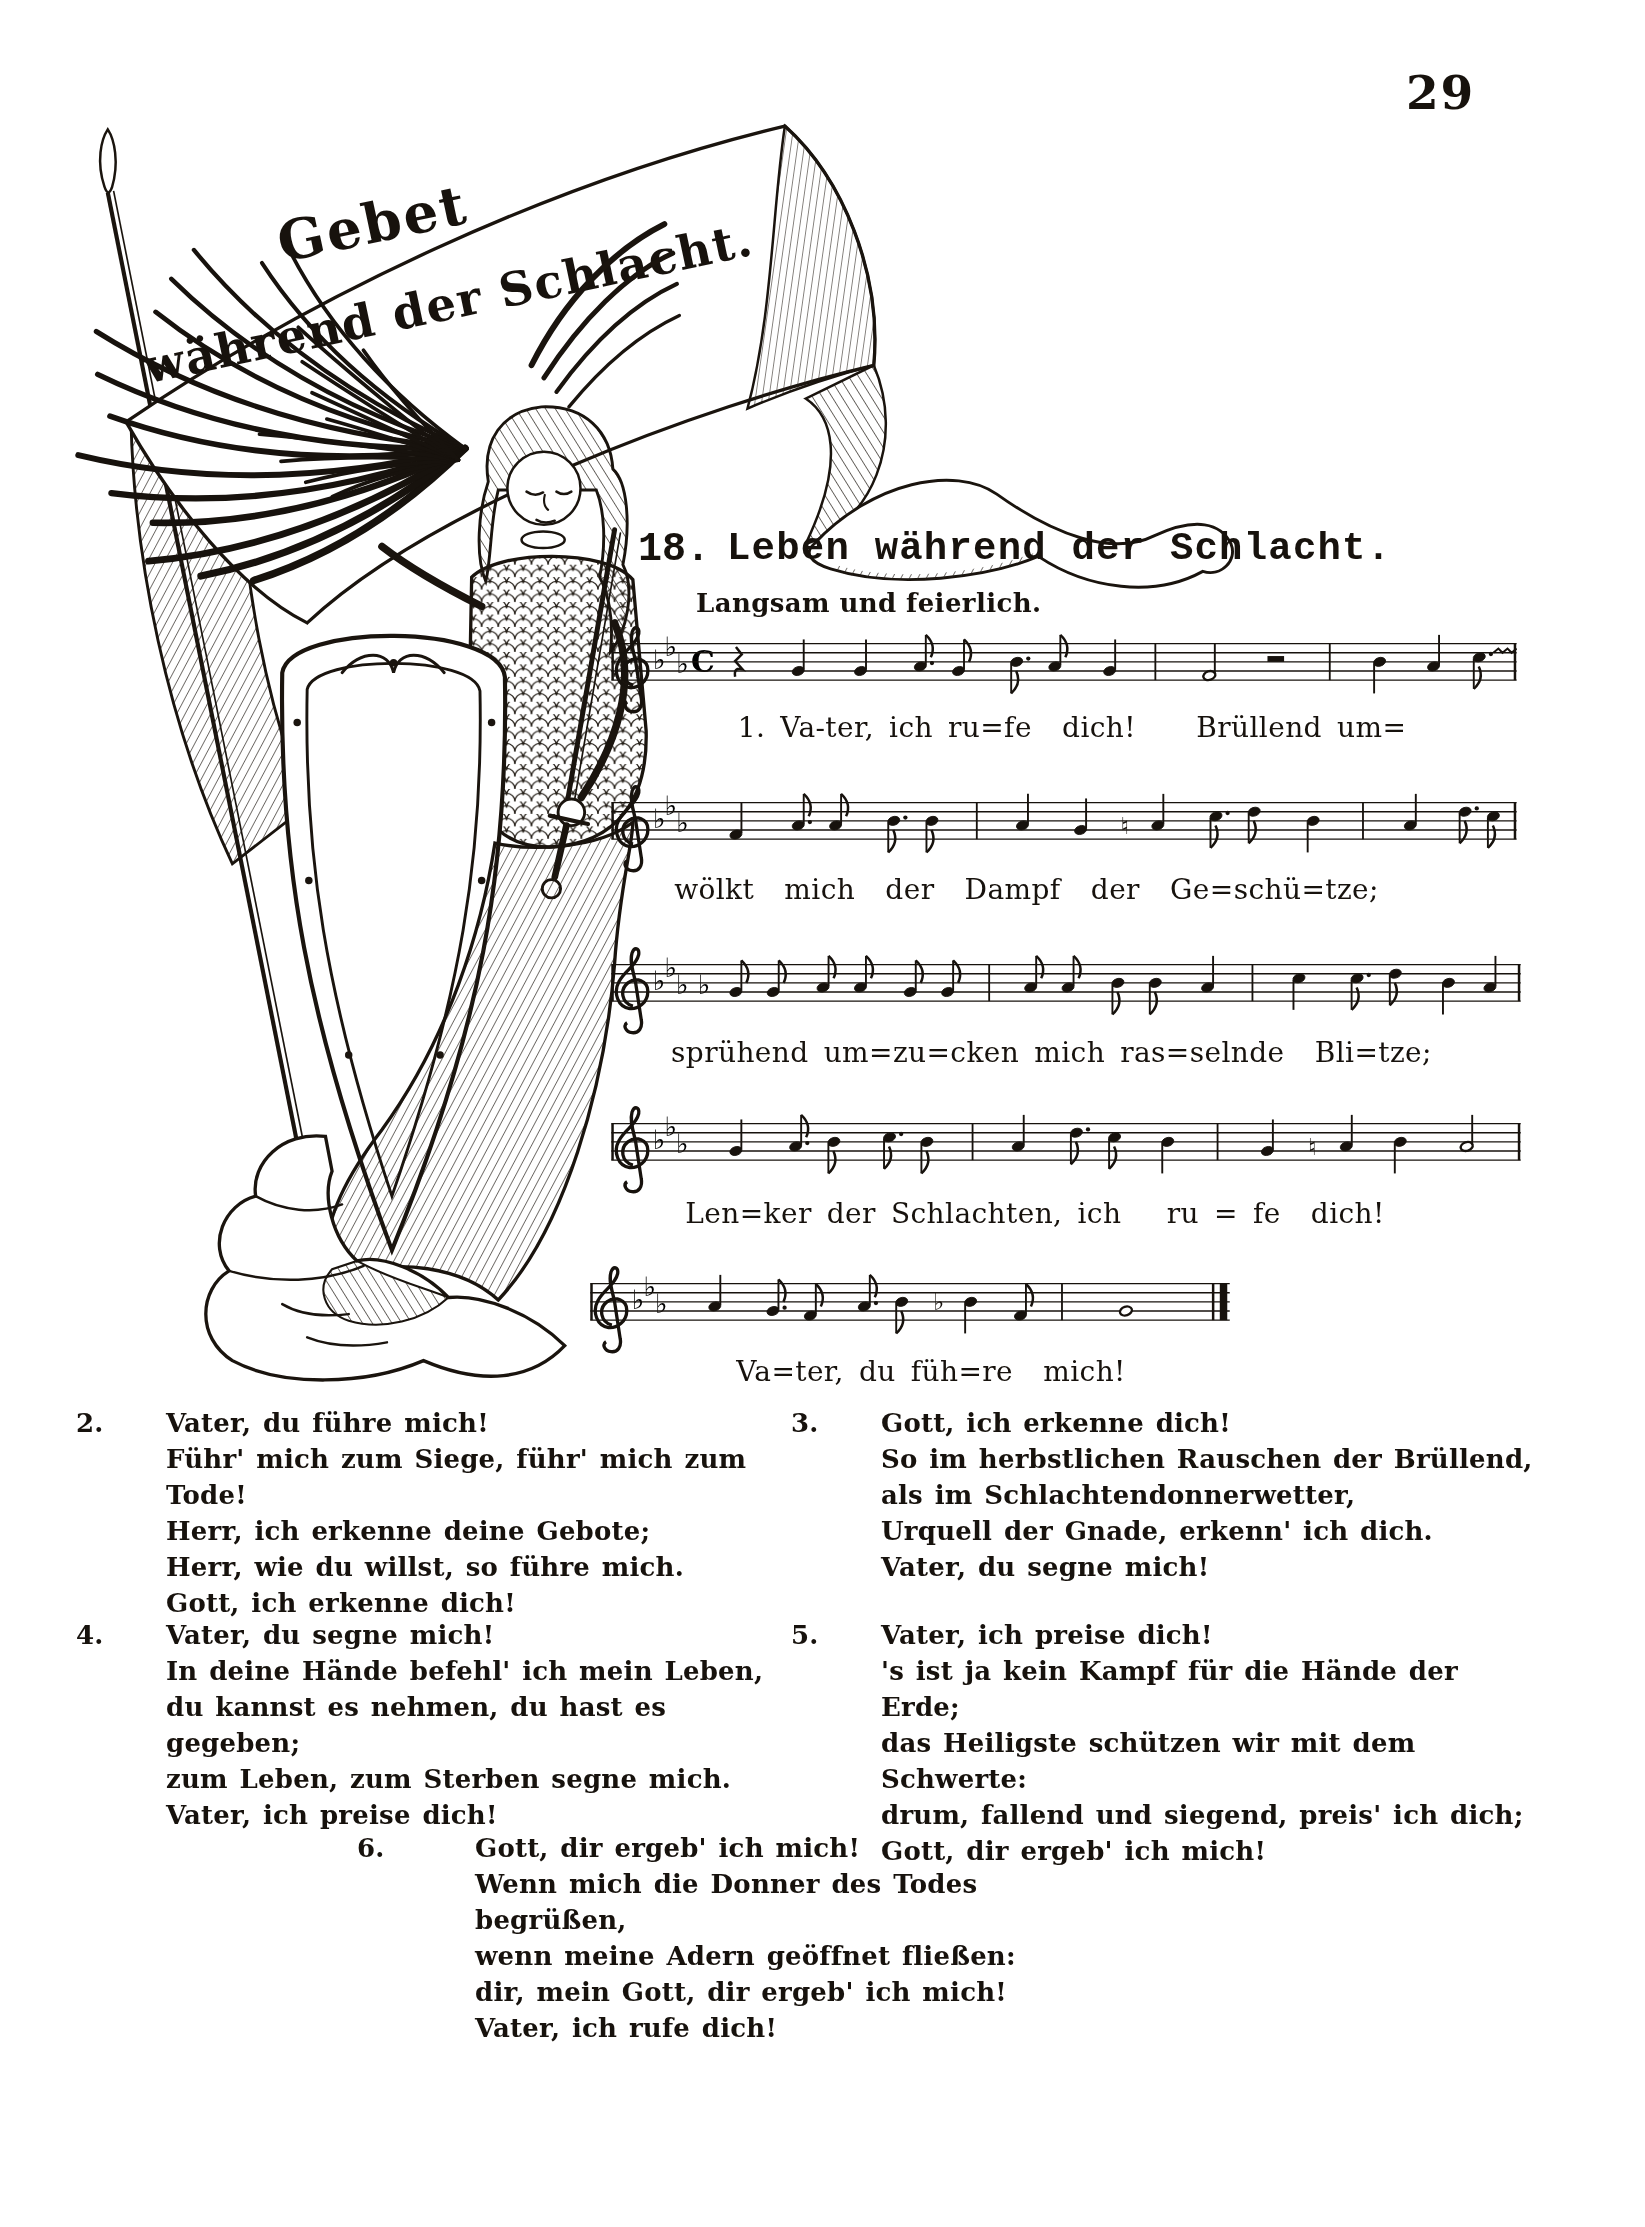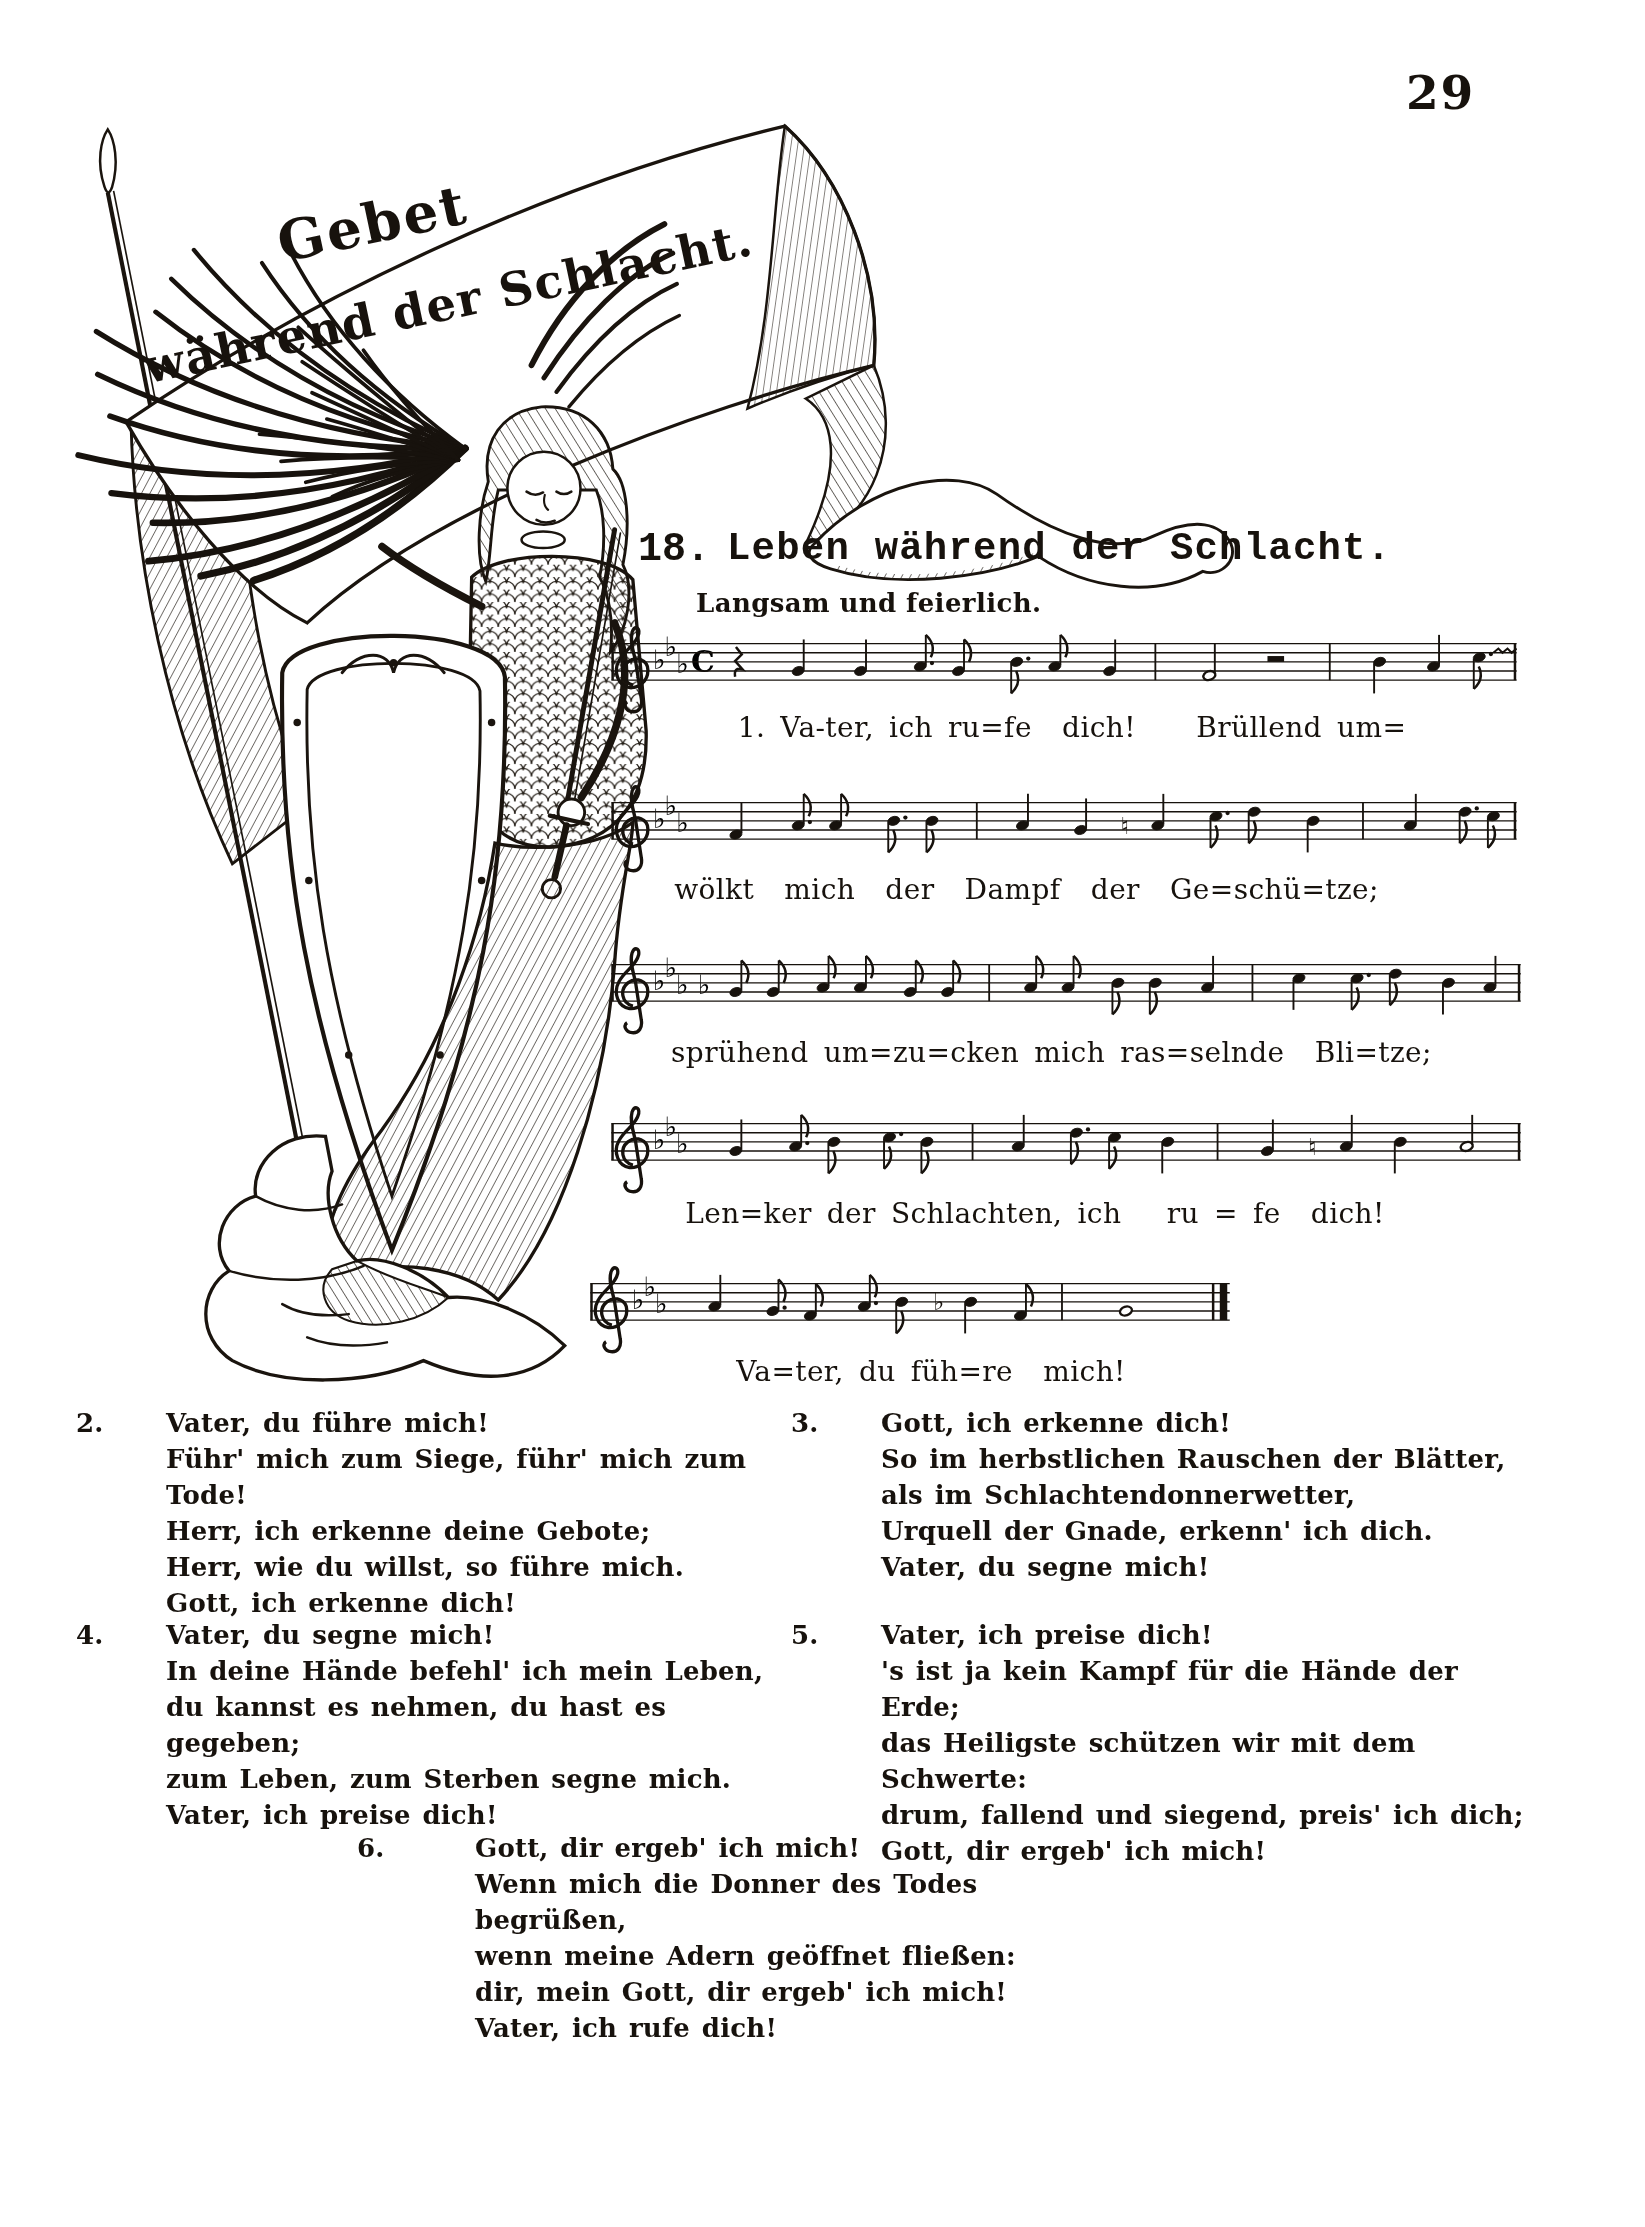--- a/index.html
+++ b/index.html
@@ -471,21 +471,21 @@
       <div>Herr, ich erkenne deine Gebote;</div>
       <div>Herr, wie du willst, so führe mich.</div>
       <div>Gott, ich erkenne dich!</div>
     </div>
   </div>
 
   <div class="verse" style="left:791px;top:1405px;width:748px">
     <div class="vnum">3.</div>
     <div class="vlines">
       <div>Gott, ich erkenne dich!</div>
-      <div>So im herbstlichen Rauschen der Blätter,</div>
+      <div>So im herbstlichen Rauschen der Brüllend,</div>
       <div>als im Schlachtendonnerwetter,</div>
       <div>Urquell der Gnade, erkenn' ich dich.</div>
       <div>Vater, du segne mich!</div>
     </div>
   </div>
 
   <div class="verse" style="left:76px;top:1617px;width:690px">
     <div class="vnum">4.</div>
     <div class="vlines">
       <div>Vater, du segne mich!</div>

